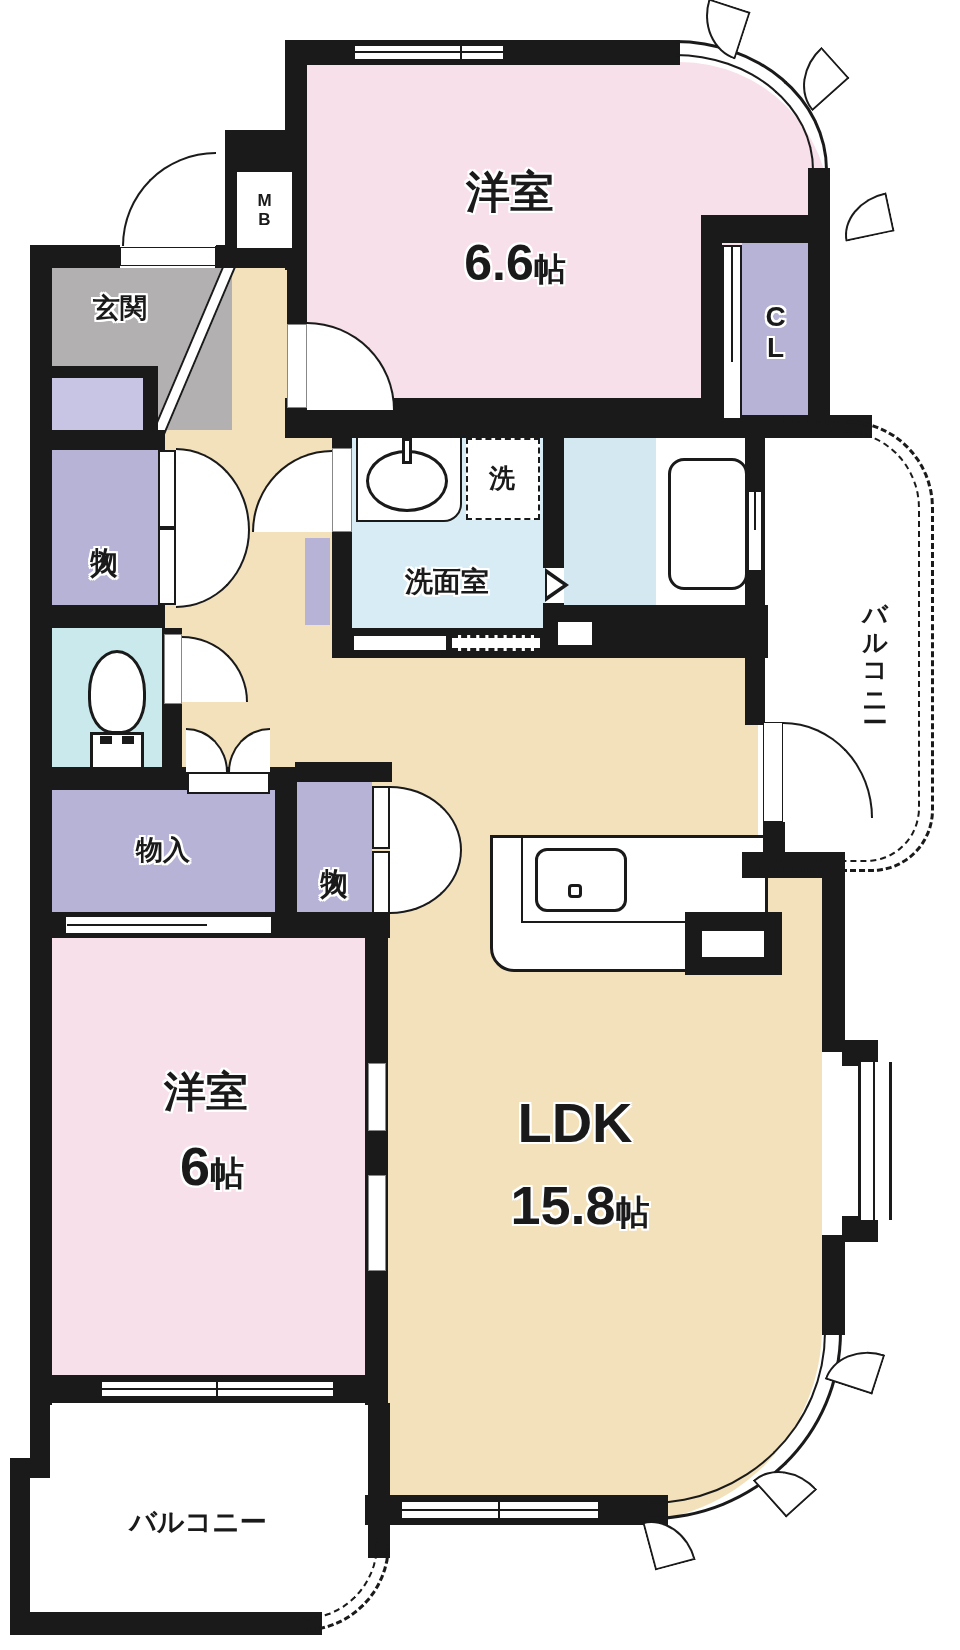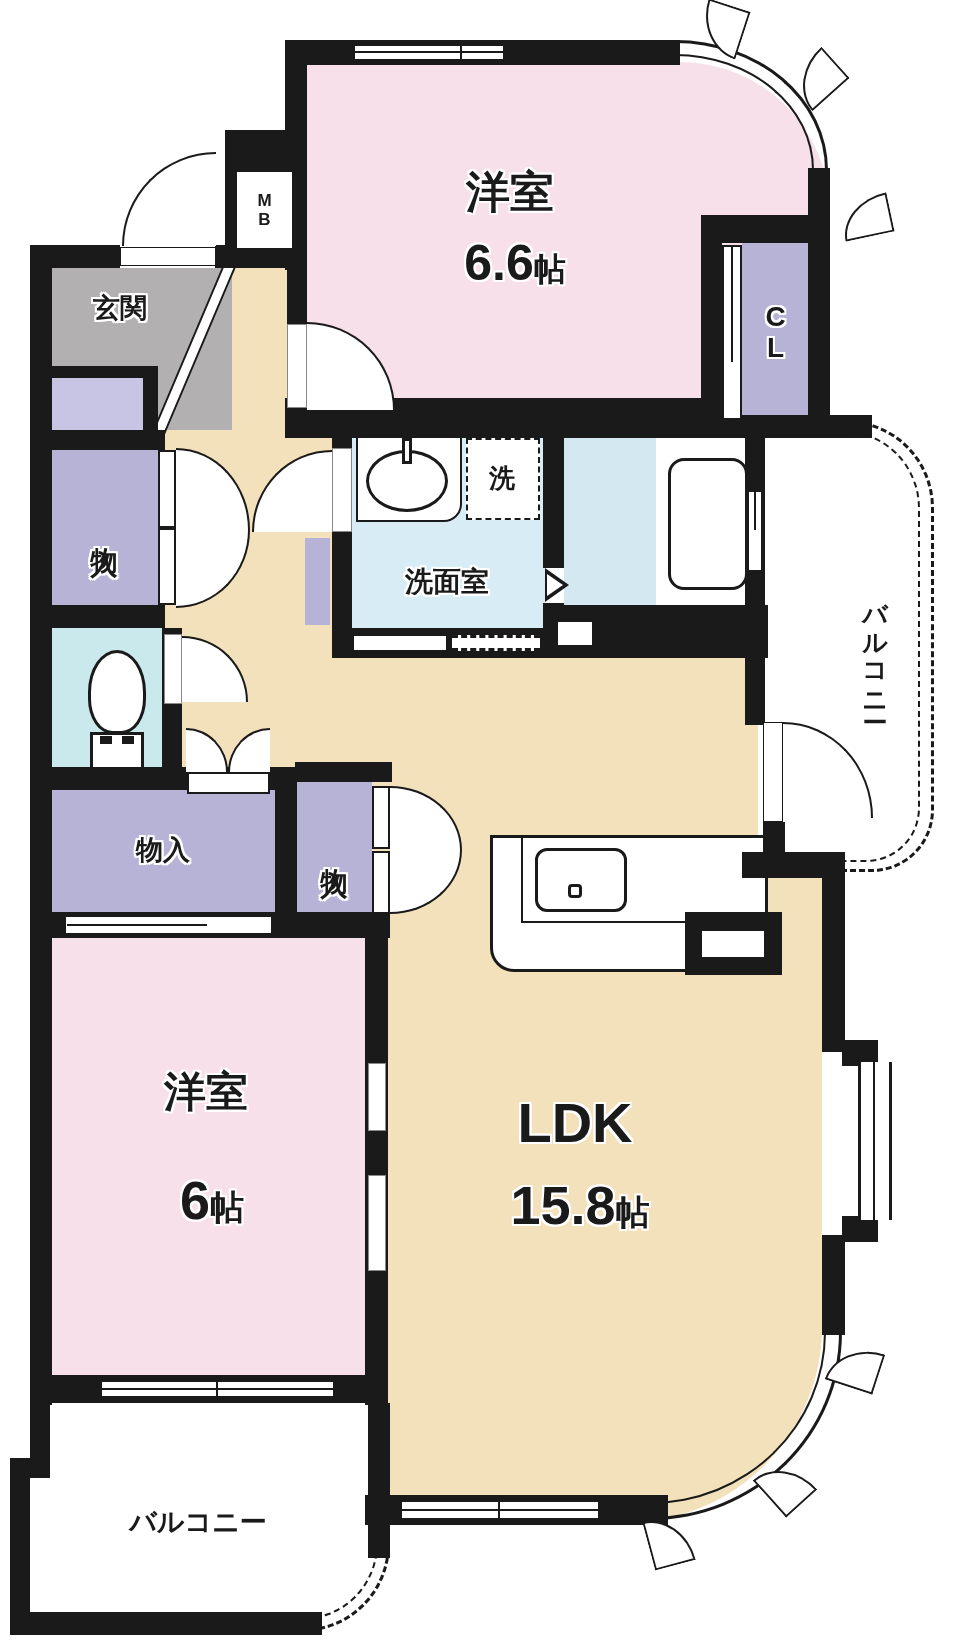--- a/index.html
+++ b/index.html
@@ -228,21 +228,21 @@
   <div class="lbl vert" style="left:775px;top:332px;font-size:28px;letter-spacing:0;">CL</div>
   <div class="lbl vert" style="left:264px;top:210px;font-size:17px;letter-spacing:0;">MB</div>
   <div class="lbl" style="left:120px;top:308px;font-size:27px;">玄関</div>
   <div class="lbl vert" style="left:104px;top:527px;font-size:27px;">物入</div>
   <div class="lbl" style="left:502px;top:478px;font-size:26px;">洗</div>
   <div class="lbl" style="left:447px;top:582px;font-size:28px;">洗面室</div>
   <div class="lbl vert" style="left:876px;top:648px;font-size:25px;">バルコニー</div>
   <div class="lbl" style="left:163px;top:850px;font-size:27px;">物入</div>
   <div class="lbl vert" style="left:334px;top:848px;font-size:27px;">物入</div>
   <div class="lbl" style="left:206px;top:1092px;font-size:42px;">洋室</div>
-  <div class="lbl" style="left:212px;top:1200px;font-size:54px;">
+  <div class="lbl" style="left:212px;top:1166px;font-size:54px;">
     <span>6</span><span style="font-size:34px;">帖</span>
   </div>
   <div class="lbl" style="left:575px;top:1122px;font-size:56px;font-weight:600;">LDK</div>
   <div class="lbl" style="left:580px;top:1205px;font-size:54px;">
     <span>15.8</span><span style="font-size:34px;">帖</span>
   </div>
   <div class="lbl" style="left:198px;top:1522px;font-size:27px;">バルコニー</div>
 
 </div>
 

